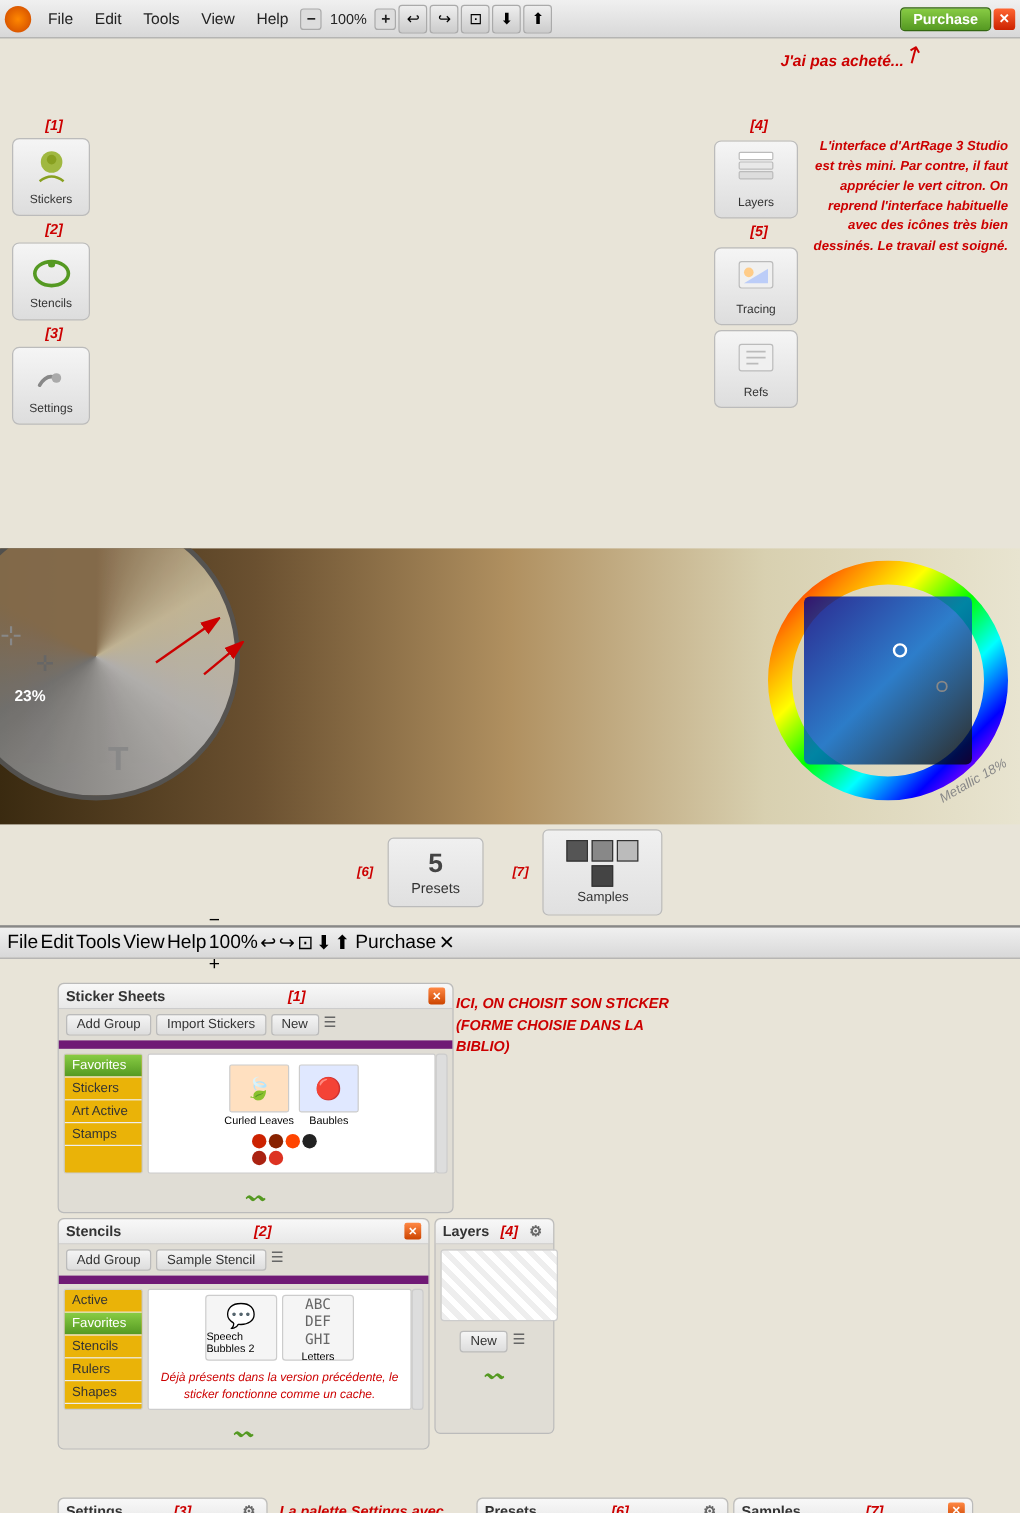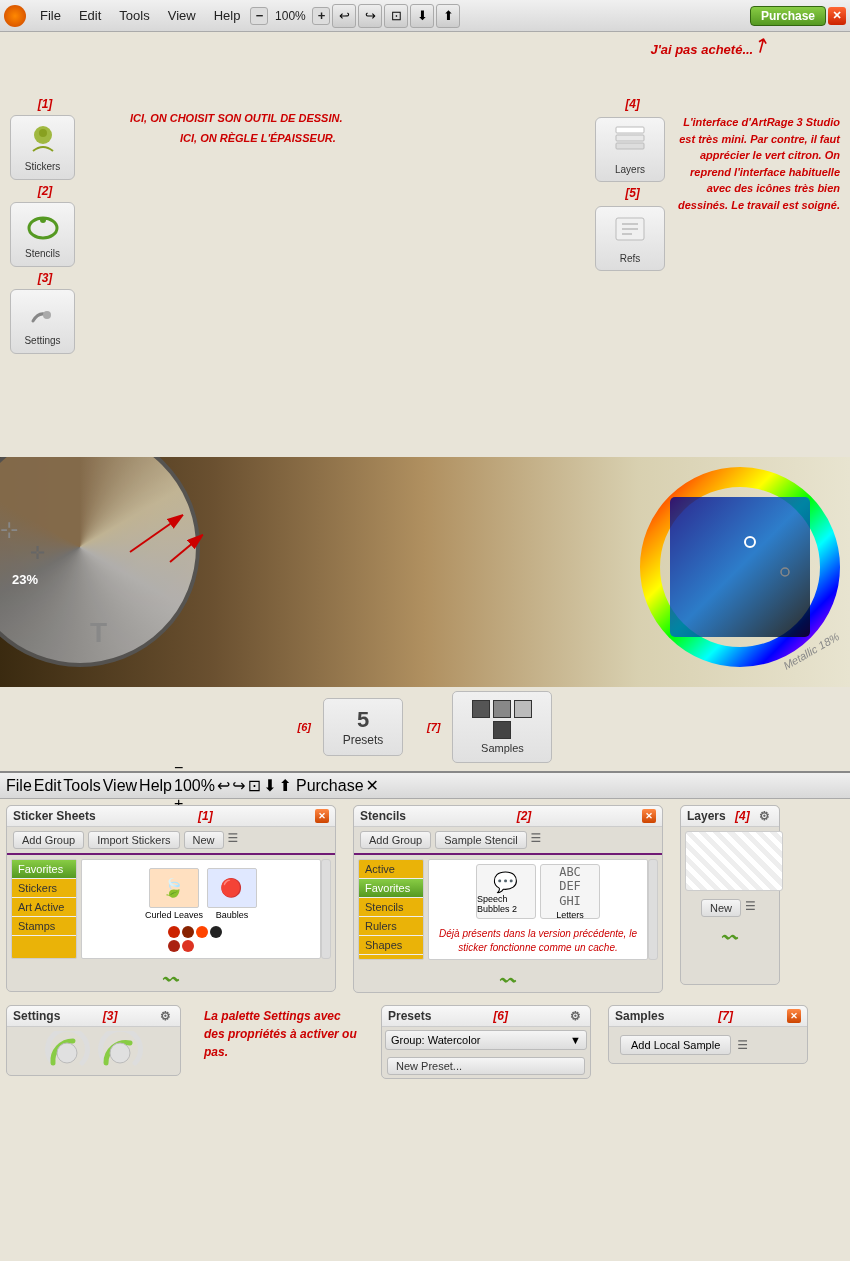--- a/index.html
+++ b/index.html
@@ -219,23 +219,24 @@
       border-bottom: 1px solid #aaa;
       border-top: 2px solid #888;
       height: 28px;
       padding: 0 4px;
       gap: 2px;
     }
 
     
     .bottom-panels {
       display: flex;
-      gap: 13px;
-      padding: 4px;
+      gap: 0;
+      padding: 18px;
       position: relative;
+      margin-left: 28px;
     }
 
     
     .panel {
       background: #e0ddd5;
       border: 1px solid #bbb;
       border-radius: 5px;
       margin: 2px;
     }
     .panel-header {
@@ -264,21 +265,21 @@
 
     
     .sticker-panel {
       width: 330px;
       min-height: 180px;
     }
     .panel-toolbar {
       display: flex;
       gap: 4px;
       padding: 4px 6px;
-      border-bottom: 2px solid #701a75;
+      border-bottom: 7px solid #701a75;
     }
     .panel-btn {
       padding: 2px 8px;
       background: linear-gradient(to bottom, #f5f5f5, #ddd);
       border: 1px solid #bbb;
       border-radius: 3px;
       font-size: 11px;
       cursor: pointer;
       color: #333;
     }
@@ -485,39 +486,45 @@
             <path d="M8 24 Q14 14 22 18" stroke="#888" stroke-width="3" fill="none" stroke-linecap="round"></path>
             <circle cx="22" cy="18" r="4" fill="#aaa"></circle>
           </svg>
         </div>
         <span>Settings</span>
       </div>
     </div>
 
     <div class="center-annotation">
 
-      <div style="position:relative; width:100%; height: 40px;">
-        <div style="position:absolute; left:30px; top:5px; color:#cc0000; font-size:11px; font-style:italic; font-weight:bold; white-space:nowrap;">ICI, ON CHOISIT SON OUTIL DE DESSIN.</div>
-        <div style="position:absolute; left:80px; top:25px; color:#cc0000; font-size:11px; font-style:italic; font-weight:bold; white-space:nowrap;">ICI, ON RÈGLE L'ÉPAISSEUR.</div>
-      </div>
     </div>
 
     <div class="right-toolbar">
       <div style="color:#cc0000;font-size:12px;font-style:italic;font-weight:bold;text-align:center;margin-bottom:2px;">[4]</div>
       <div class="right-btn">
         <div class="rb-icon">
           <svg width="36" height="30" viewBox="0 0 36 30">
             <rect x="4" y="18" width="28" height="6" rx="1" fill="#ddd" stroke="#bbb"></rect>
             <rect x="4" y="10" width="28" height="6" rx="1" fill="#e8e8e8" stroke="#bbb"></rect>
             <rect x="4" y="2" width="28" height="6" rx="1" fill="#fff" stroke="#bbb"></rect>
           </svg>
         </div>
         <span style="font-size:10px;">Layers</span>
       </div>
       <div style="color:#cc0000;font-size:12px;font-style:italic;font-weight:bold;text-align:center;margin-bottom:2px;">[5]</div>
+      <div class="right-btn">
+        <div class="rb-icon">
+          <svg width="36" height="30" viewBox="0 0 36 30">
+            <rect x="4" y="4" width="28" height="22" rx="2" fill="#f0f0f0" stroke="#bbb"></rect>
+            <circle cx="12" cy="13" r="4" fill="#ffcc88"></circle>
+            <path d="M8 22 L28 22 L28 10 Z" fill="#88aaff" opacity="0.5"></path>
+          </svg>
+        </div>
+        <span style="font-size:10px;">Tracing</span>
+      </div>
       <div class="right-btn">
         <div class="rb-icon">
           <svg width="36" height="30" viewBox="0 0 36 30">
             <rect x="4" y="4" width="28" height="22" rx="2" fill="#f0f0f0" stroke="#bbb"></rect>
             <line x1="10" y1="10" x2="26" y2="10" stroke="#bbb" stroke-width="1.5"></line>
             <line x1="10" y1="15" x2="26" y2="15" stroke="#bbb" stroke-width="1.5"></line>
             <line x1="10" y1="20" x2="20" y2="20" stroke="#bbb" stroke-width="1.5"></line>
           </svg>
         </div>
         <span style="font-size:10px;">Refs</span>
@@ -681,20 +688,23 @@
             <div style="width:12px;height:12px;background:#222222;border-radius:50%;"></div>
             <div style="width:12px;height:12px;background:#aa2211;border-radius:50%;"></div>
             <div style="width:12px;height:12px;background:#dd3322;border-radius:50%;"></div>
           </div>
         </div>
         <div class="scroll-stub"></div>
       </div>
       <div class="wifi-icon">〰</div>
     </div>
 
+    <div style="position:relative; width:200px;">
+      <div style="color:#cc0000;font-size:12px;font-style:italic;font-weight:bold;line-height:1.5;padding:10px 0;">ICI, ON CHOISIT SON STICKER (FORME CHOISIE DANS LA BIBLIO)</div>
+    </div>
 
     <div class="panel stencils-panel">
       <div class="panel-header">
         <span>Stencils</span>
         <span class="num-bracket">[2]</span>
         <div class="panel-close">✕</div>
       </div>
       <div class="panel-toolbar">
         <button class="panel-btn">Add Group</button>
         <button class="panel-btn">Sample Stencil</button>

